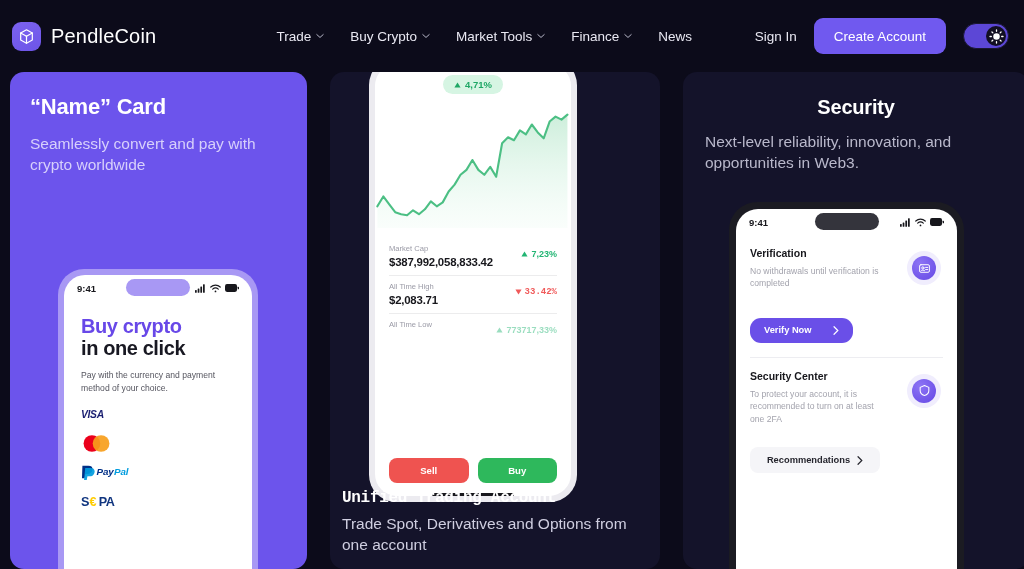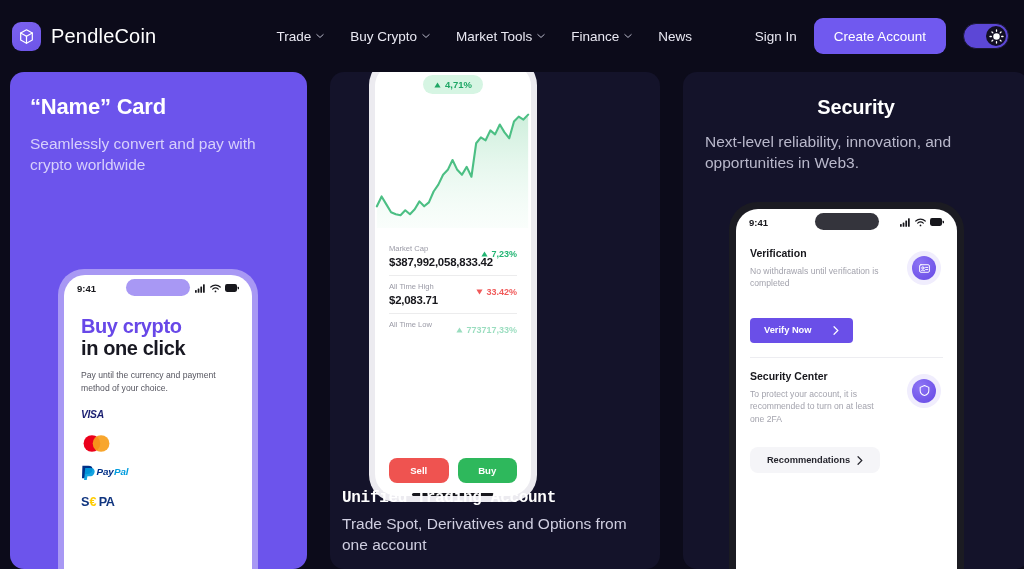--- a/index.html
+++ b/index.html
@@ -103,21 +103,21 @@
   .p1-p { margin-top:9px; font-size:8.6px; color:#55555f; line-height:1.5; }
   .pays { margin-top:11px; display:flex; flex-direction:column; gap:12px; }
   .pay-row { height:17px; display:flex; align-items:center; }
 
   
   .card-2 {
     width:330px; background:#14132a; flex:none;
   }
   .phone2 {
     position:absolute; left:39px; top:-14px;
-    width:168px; height:444px;
+    width:208px; height:444px;
     background:#ecebf0; border-radius:27px; padding:6px;
   }
   .phone2-screen {
     background:#fff; width:100%; height:100%;
     border-radius:22px; overflow:hidden;
     display:flex; flex-direction:column;
   }
   .badge-wrap { display:flex; justify-content:center; padding-top:11px; }
   .badge {
     background:#d6f5e3; color:#1ea765; font-size:9.5px; font-weight:700;
@@ -135,21 +135,21 @@
   .stats { padding:10px 14px 0 14px; flex:1; }
   .stat { padding:6px 0 7px 0; border-bottom:1px solid #ececed; position:relative; }
   .stat:last-child { border-bottom:none; }
   .stat-l { font-size:7.6px; color:#9a9aa6; }
   .stat-v { font-size:11.4px; font-weight:700; color:#17171c; margin-top:3px; letter-spacing:-.2px; }
   .stat-d {
     position:absolute; right:0; top:11px;
     font-size:9px; font-weight:700; display:flex; align-items:center; gap:3px;
   }
   .up { color:#22b573; }
-  .down { color:#f05a5a; }
+  .down { color:#f05a5a;font-family:Liberation Mono, monospace; }
   .faded { opacity:.45; }
 
   .acts { display:flex; gap:9px; padding:6px 14px 0 14px; }
   .act {
     flex:1; height:25px; border-radius:8px; border:none;
     color:#fff; font-family:inherit; font-size:9.6px; font-weight:700;
     cursor:pointer;
   }
   .act.sell { background:#ef5350; }
   .act.buy { background:#2eb85c; }
@@ -190,21 +190,21 @@
     background:#f0edfd; display:flex; align-items:center; justify-content:center;
   }
   .sec-ic i {
     width:24px; height:24px; border-radius:50%;
     background:radial-gradient(circle at 34% 30%,#8d74f5,#6447e4);
     display:flex; align-items:center; justify-content:center;
   }
   .btn-p {
     margin-top:28px; background:#6a4fe8; color:#fff; border:none;
     font-family:inherit; font-size:9.3px; font-weight:700;
-    padding:0 14px; height:25px; border-radius:4px; cursor:pointer;
+    padding:0 14px; height:25px; border-radius:11px; cursor:pointer;
     display:inline-flex; align-items:center; gap:21px;
   }
   .sec-div { height:1px; background:#ededf1; margin:14px 0 0 0; }
   .btn-g {
     margin-top:22px; background:#f5f5f8; color:#26262e; border:none;
     font-family:inherit; font-size:9.3px; font-weight:700;
     width:130px; height:26px; border-radius:8px; cursor:pointer;
     display:inline-flex; align-items:center; justify-content:center; gap:7px;
   }
 </style>
@@ -304,21 +304,21 @@
             <svg width="14" height="8" viewBox="0 0 18 10">
               <rect x="0" y="0" width="15.5" height="10" rx="2.6" fill="#17171c"></rect>
               <rect x="16.3" y="3.3" width="1.7" height="3.4" rx=".8" fill="#17171c"></rect>
             </svg>
           </span>
         </div>
 
         <div class="p1-body">
           <div class="p1-h1">Buy crypto</div>
           <div class="p1-h2">in one click</div>
-          <p class="p1-p">Pay until the currency and payment method of your choice.</p>
+          <p class="p1-p">Pay with the currency and payment method of your choice.</p>
 
           <div class="pays">
             <div class="pay-row">
               <svg width="40" height="14" viewBox="0 0 62 20">
                 <text x="0" y="15.5" font-family="Liberation Sans, sans-serif" font-size="16" font-weight="700" font-style="italic" fill="#1a1f71" letter-spacing="-.5">VISA</text>
               </svg>
             </div>
             <div class="pay-row">
               <svg width="31" height="19" viewBox="0 0 40 25">
                 <circle cx="14" cy="12.5" r="11" fill="#eb001b"></circle>

